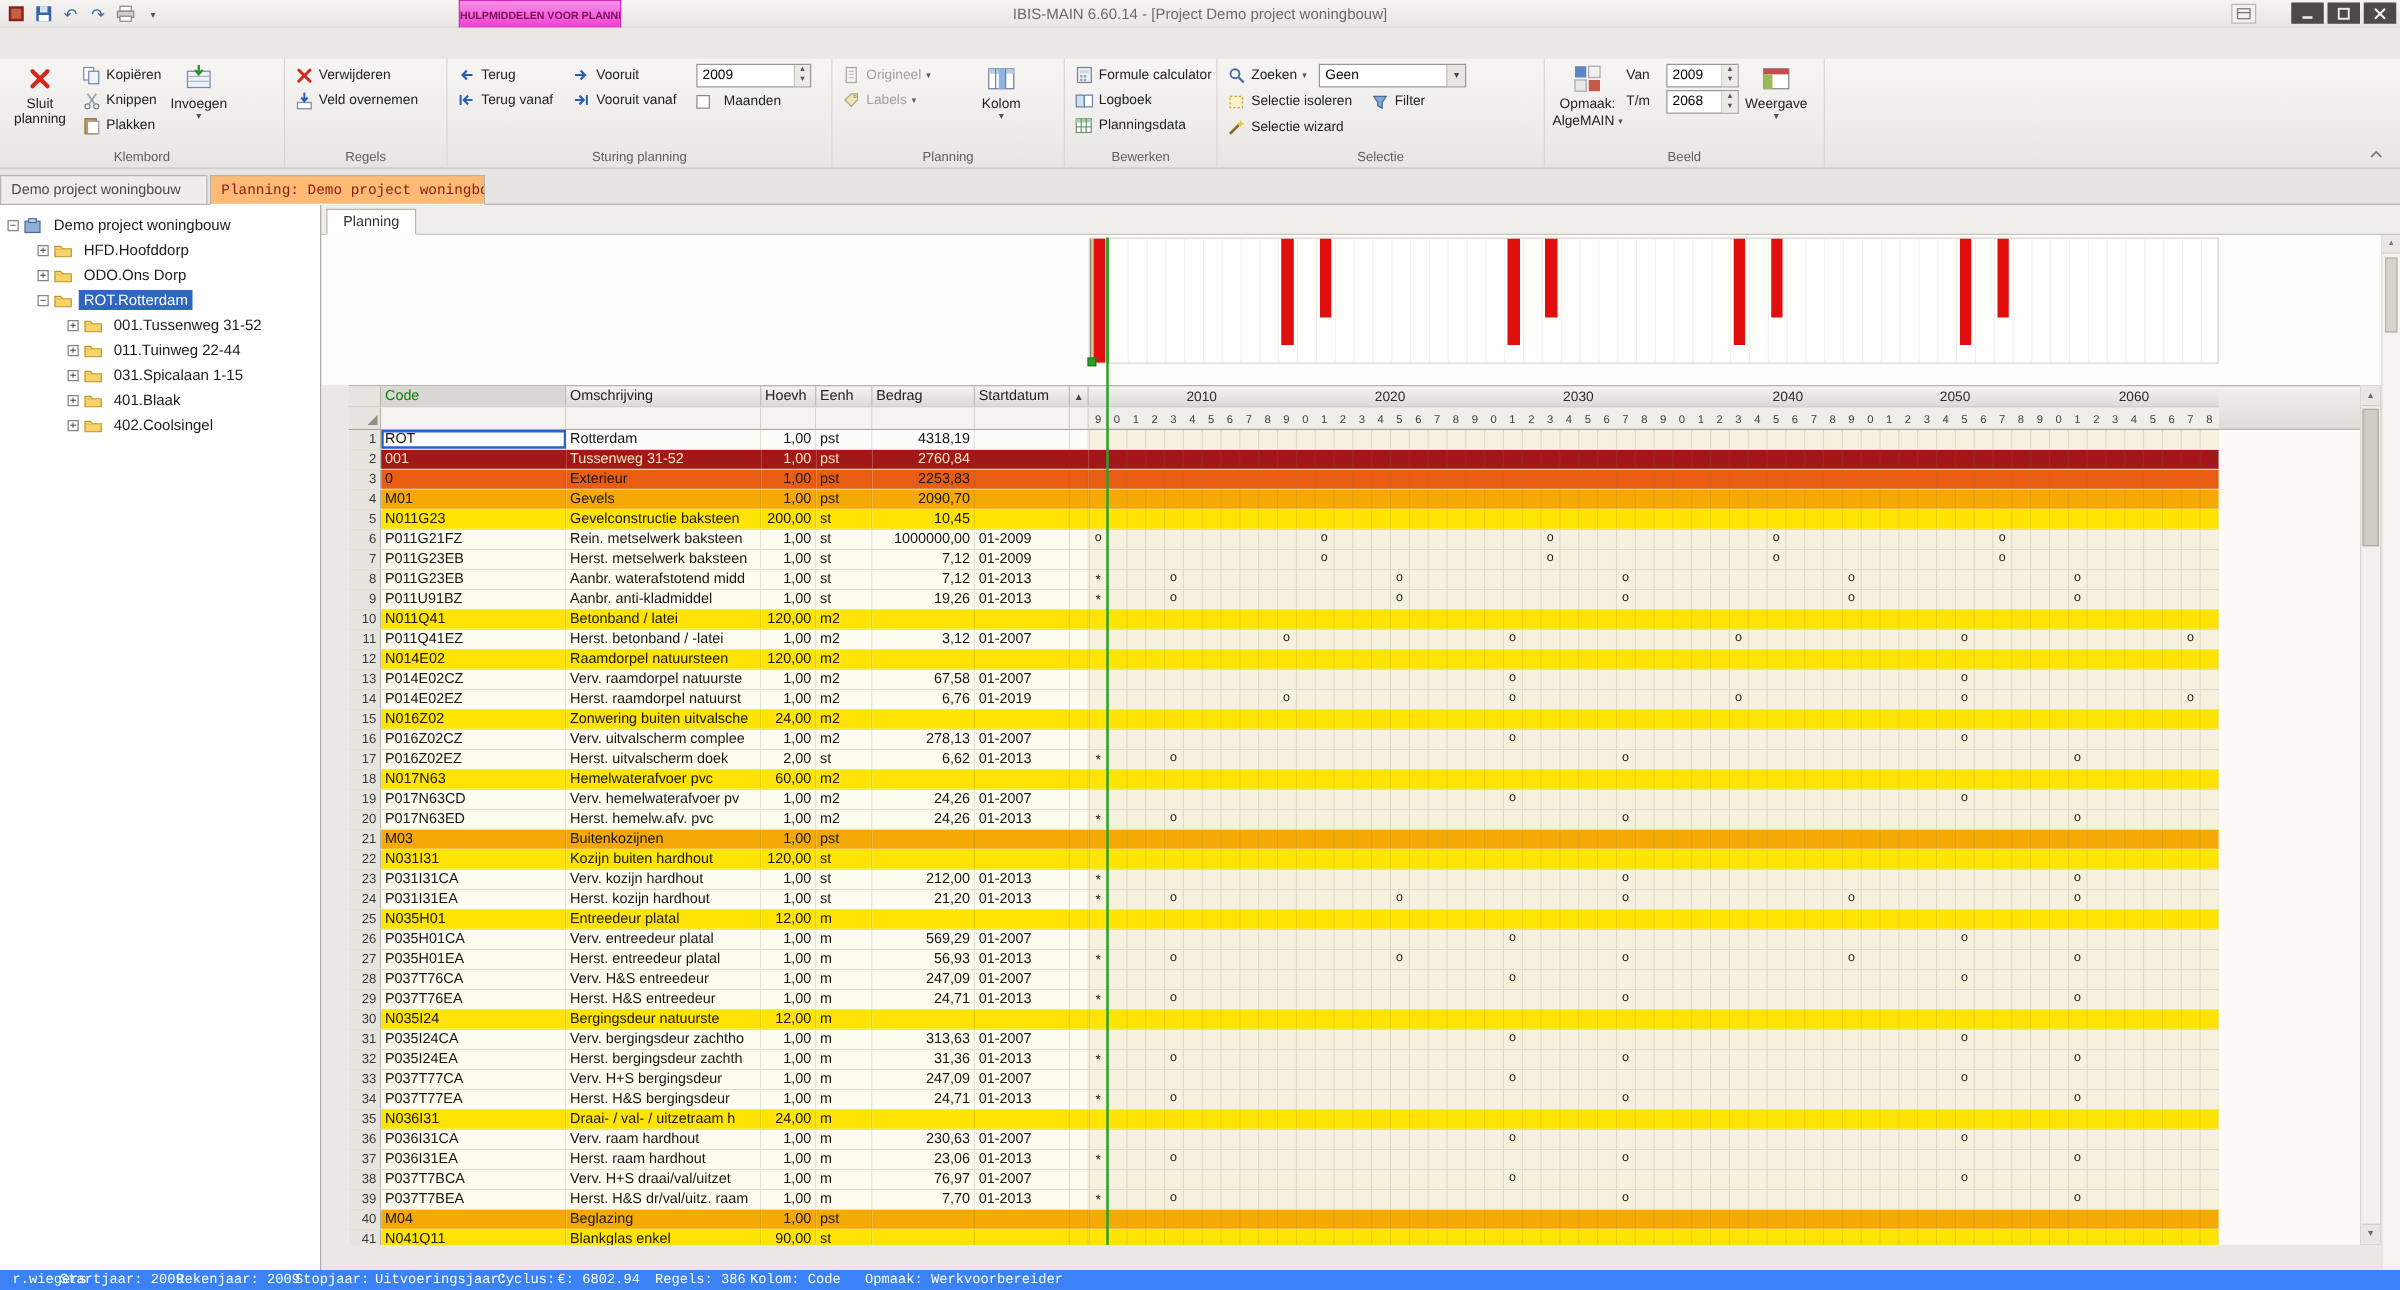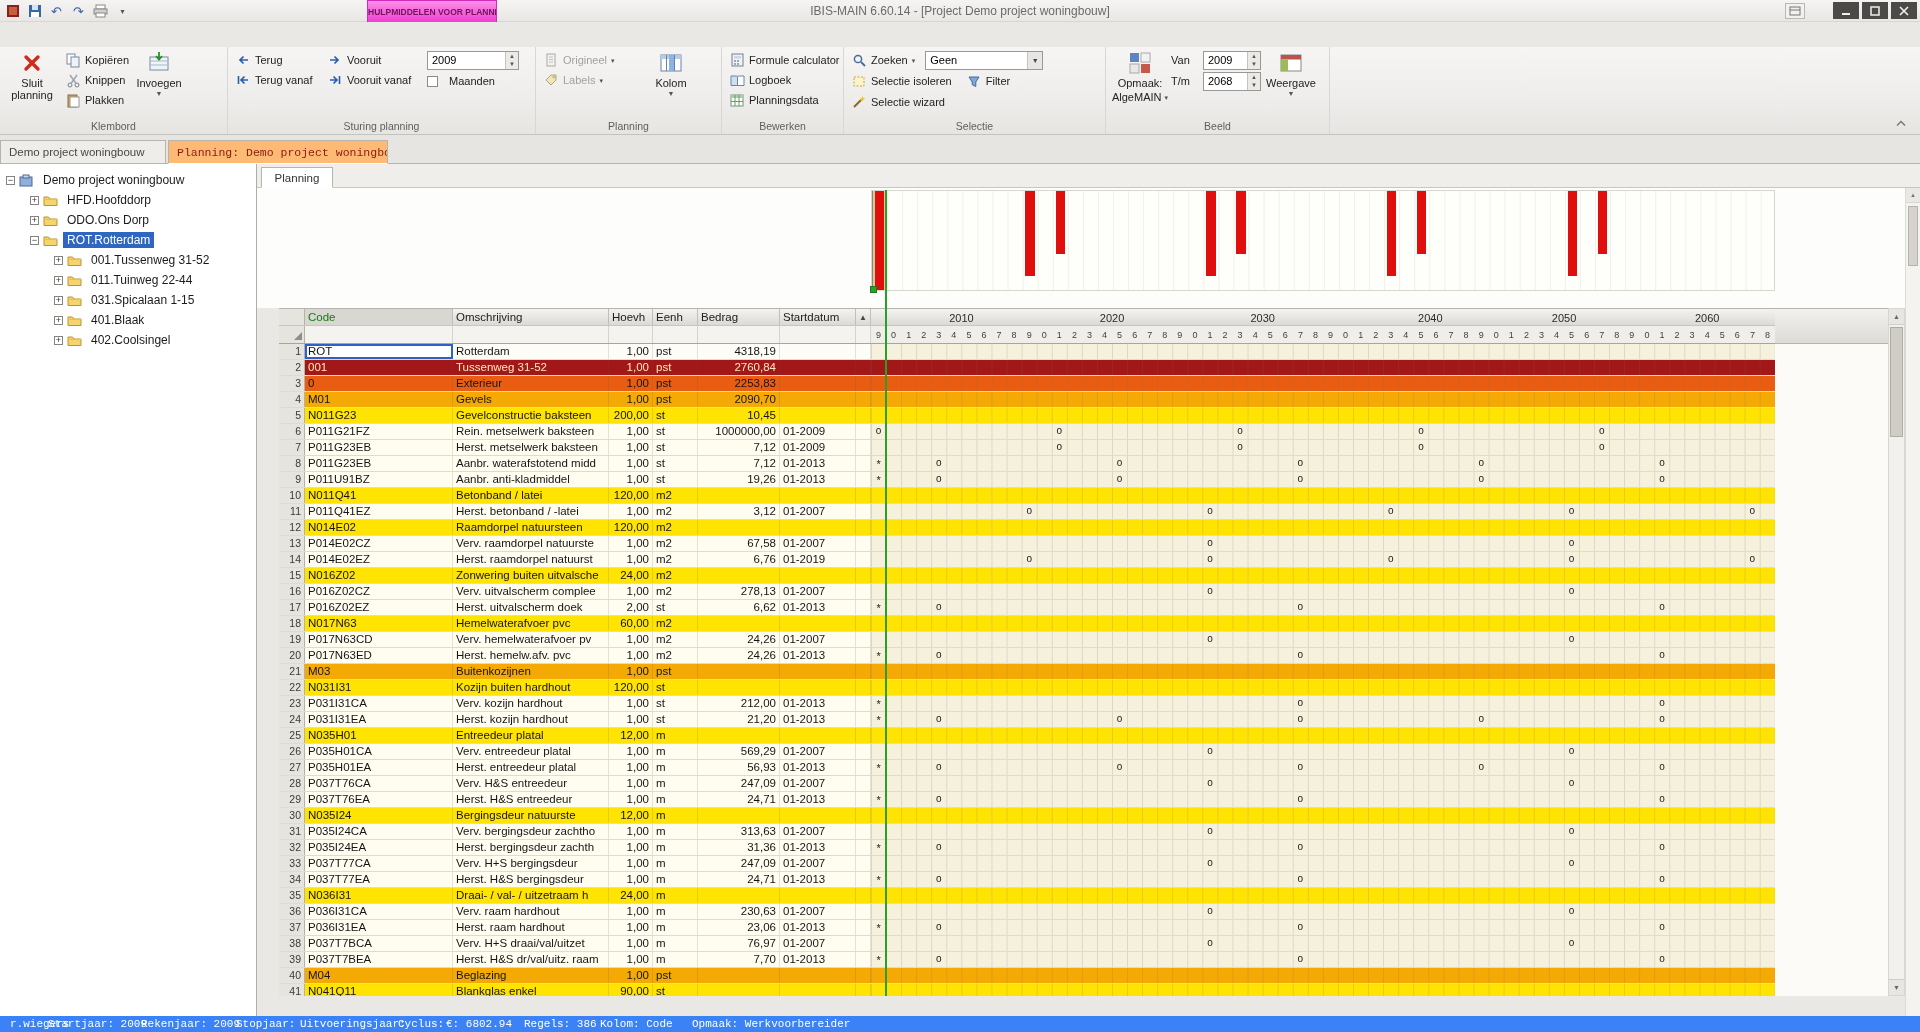--- a/index.html
+++ b/index.html
@@ -254,20 +254,44 @@
                 <path d="M11 0 v7 M8 4 L11 7.5 L14 4" stroke="#2a8f2a" stroke-width="1.8" fill="none"></path>
               </svg>
             </span>
           <span class="biglabel">Invoegen</span>
           <span class="caret">▼</span>
         </div>
       </div>
       <div class="rg-label">Klembord</div>
     </div>
 
+    <div class="rgroup" style="width:130px">
+      <div class="rg-body">
+        <div class="smallcol">
+          <div class="sbtn">
+              <span class="icon16">
+                <svg width="13" height="13">
+                  <path d="M2 2 L11 11 M11 2 L2 11" stroke="#d22a1a" stroke-width="2.4" stroke-linecap="round"></path>
+                </svg>
+              </span>
+              <span>Verwijderen</span>
+            </div>
+          <div class="sbtn">
+              <span class="icon16">
+                <svg width="15" height="15">
+                  <rect x="2" y="9" width="11" height="5" fill="#fff" stroke="#7a8aa0"></rect>
+                  <path d="M7.5 1 v6 M5 5 L7.5 8 L10 5" stroke="#2a5fae" stroke-width="1.6" fill="none"></path>
+                </svg>
+              </span>
+              <span>Veld overnemen</span>
+            </div>
+        </div>
+      </div>
+      <div class="rg-label">Regels</div>
+    </div>
 
     <div class="rgroup" style="width:308px">
       <div class="rg-body">
         <div class="smallcol" style="width:92px">
           <div class="sbtn">
               <span class="icon16">
                 <svg width="14" height="14">
                   <path d="M12 7 H4 M7.5 3.5 L4 7 L7.5 10.5" stroke="#2a5fae" stroke-width="1.7" fill="none"></path>
                 </svg>
               </span>

